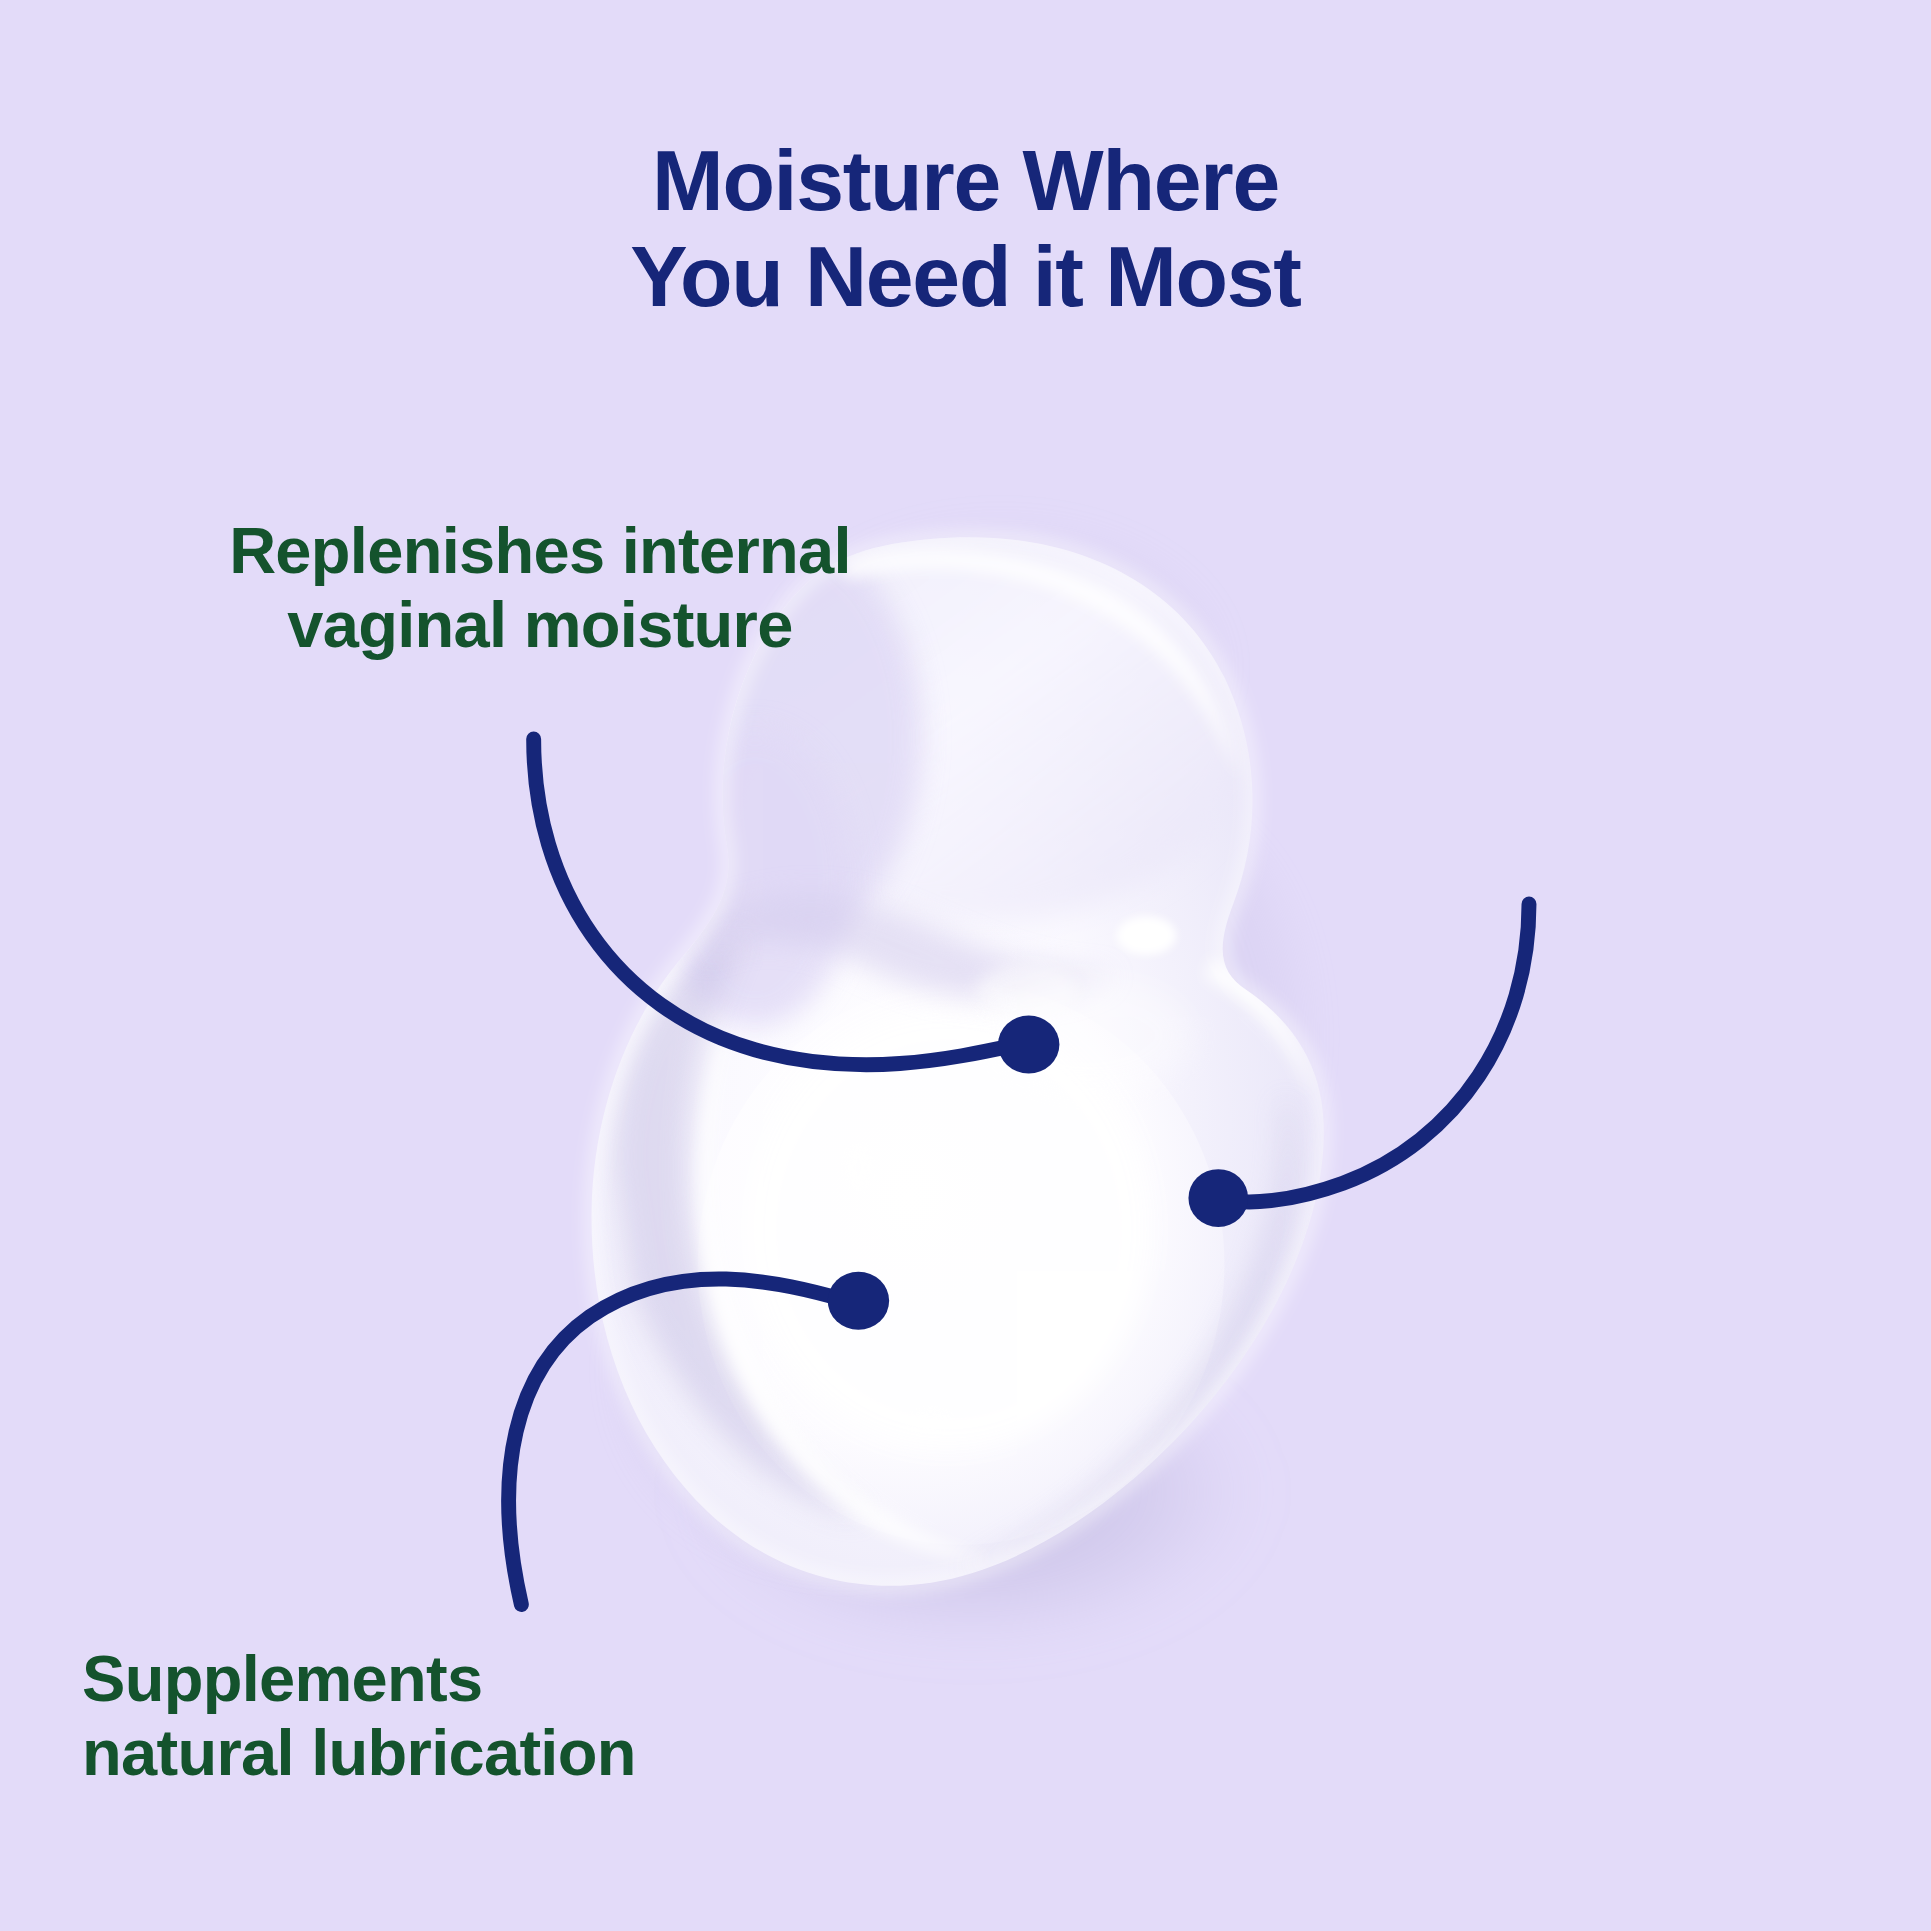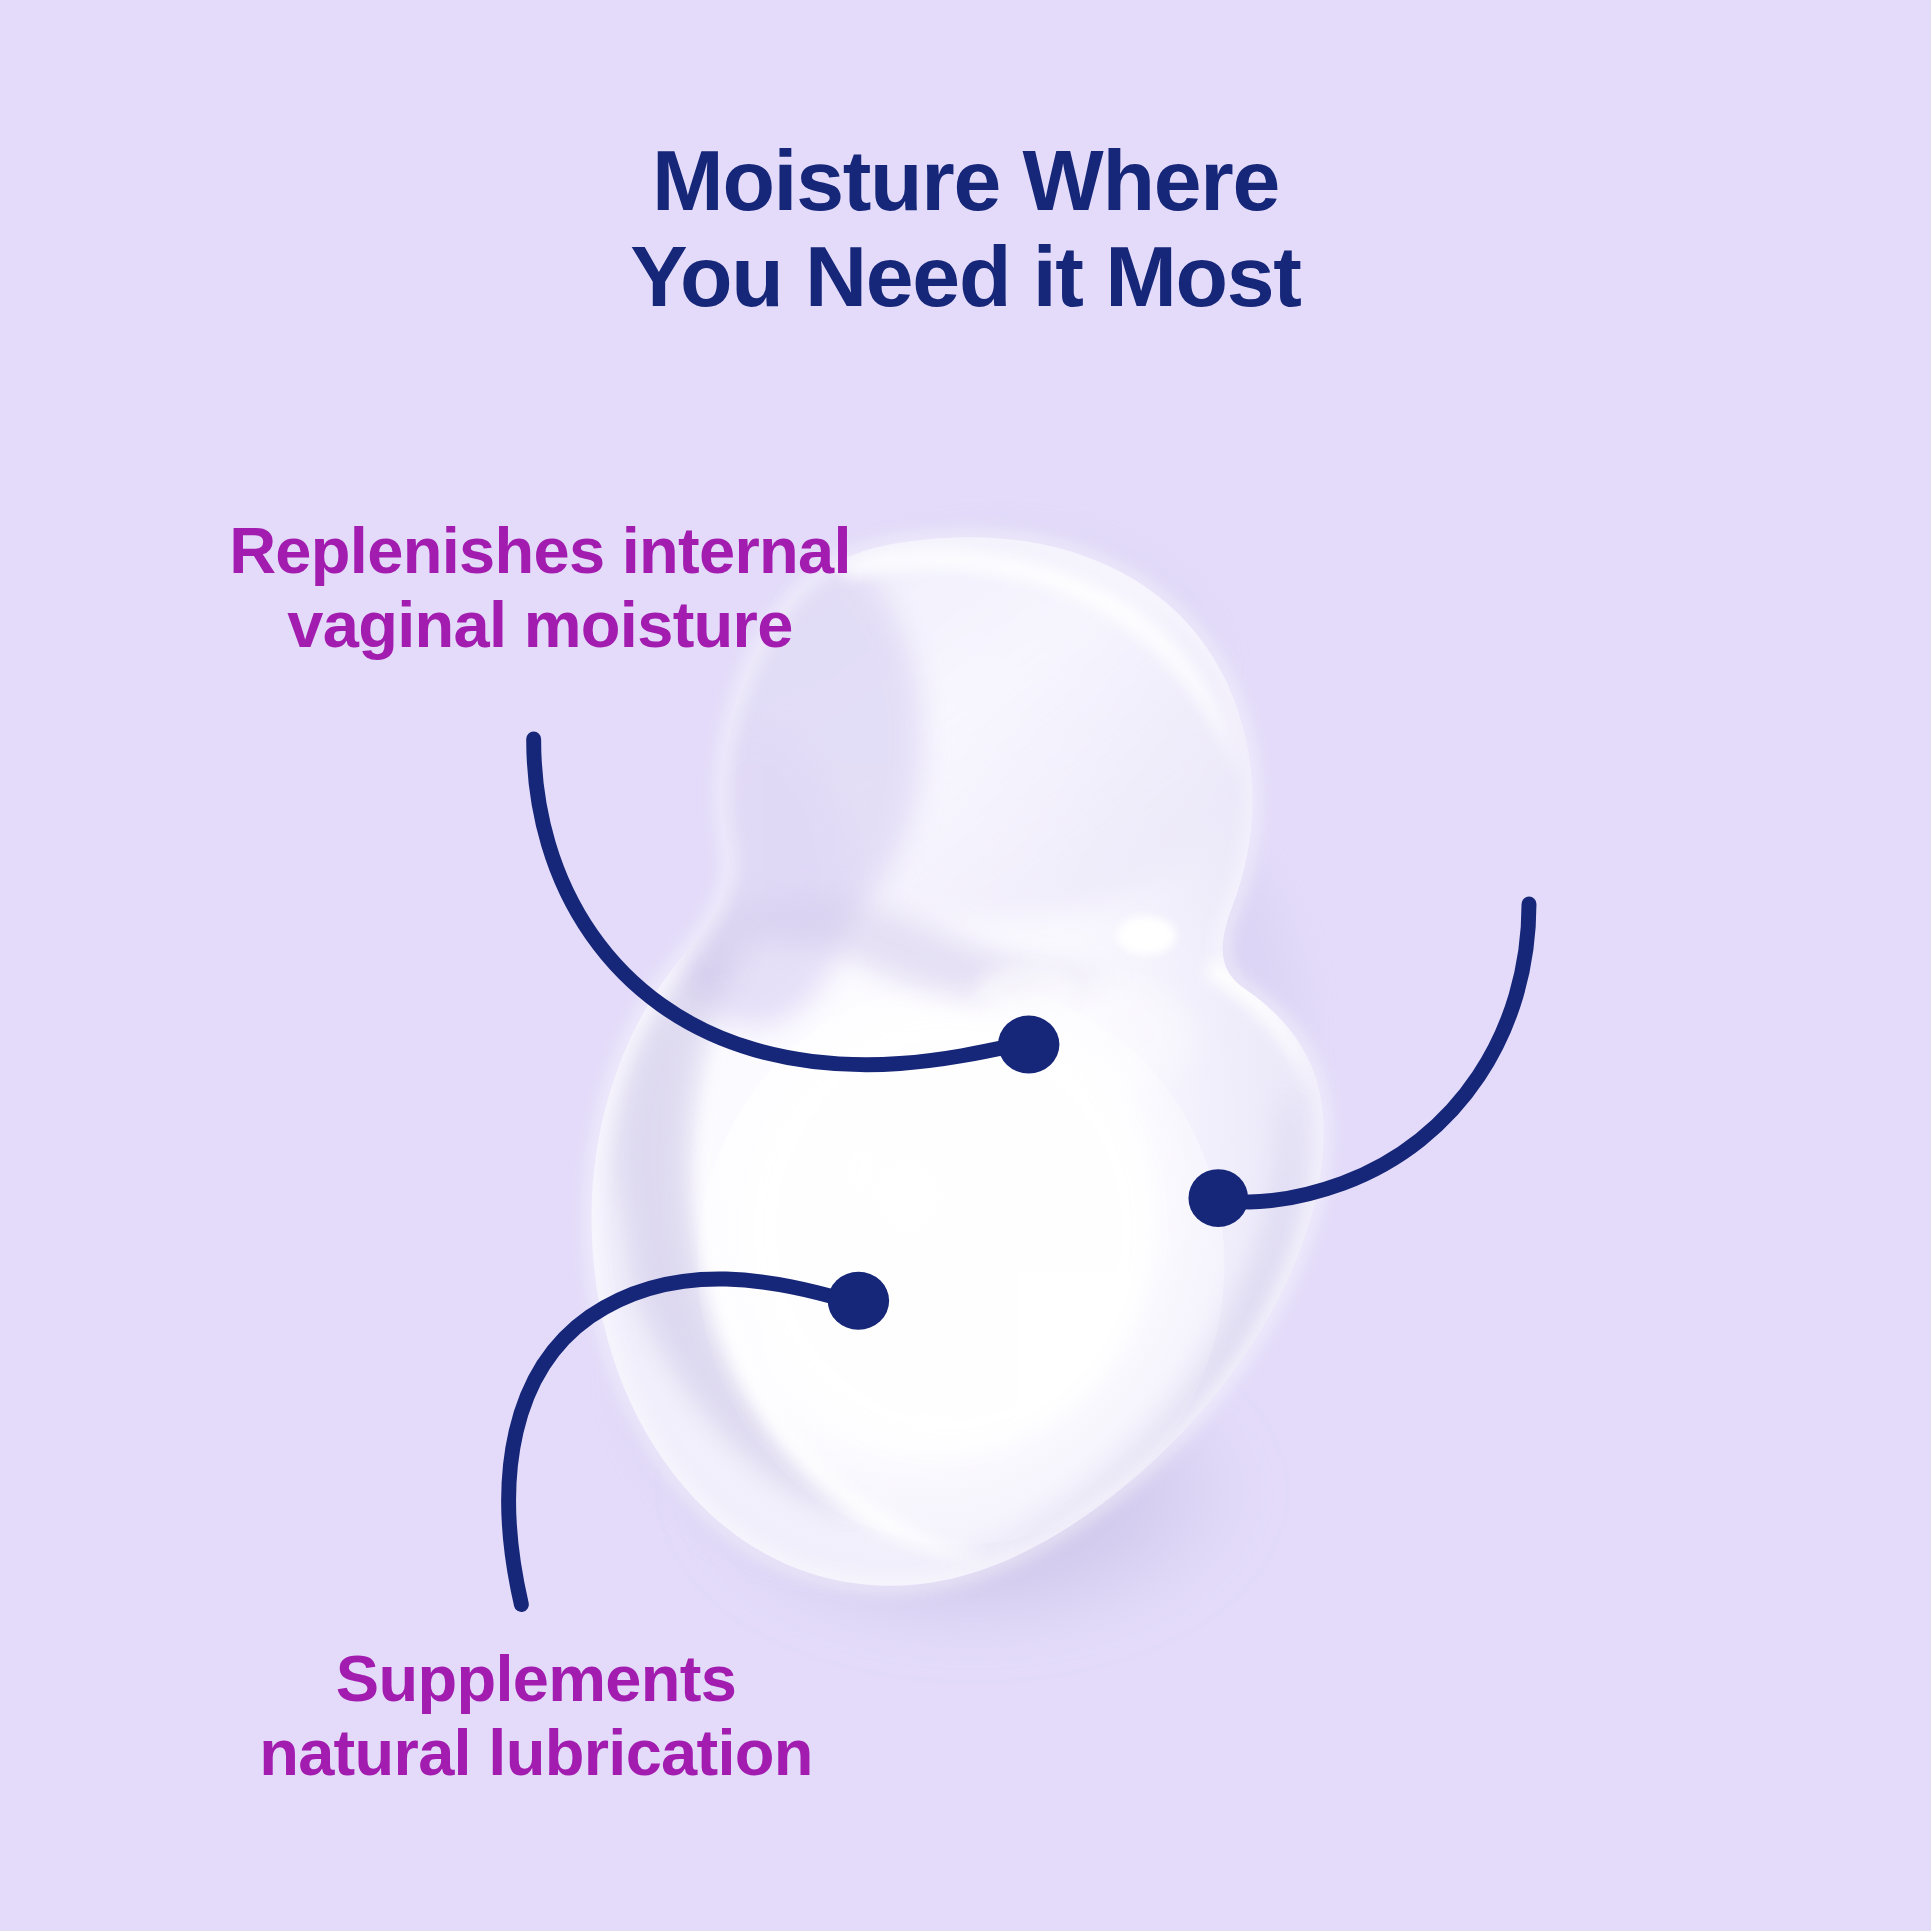--- a/index.html
+++ b/index.html
@@ -23,30 +23,30 @@
     text-align:center;
     color:#162679;
     font-size:86px;
     font-weight:bold;
     line-height:1.12;
     letter-spacing:-1.3px;
     white-space:pre-line;
   }
   .callout-label{
     position:absolute;
-    color:#a21caf;
+    color:#14532d;
     font-size:65px;
     font-weight:bold;
     line-height:1.14;
     letter-spacing:-0.7px;
     white-space:pre-line;
   }
   .cl-1{left:88px;top:514px;width:904px;text-align:center;}
   .cl-2{left:1167px;top:685px;width:676px;text-align:center;}
-  .cl-3{left:97px;top:1642px;width:878px;text-align:center;}
+  .cl-3{left:82px;top:1642px;width:878px;}
 
   
   .anno{position:absolute;left:0;top:0;width:1931px;height:1931px;}
 </style>
 </head>
 <body>
 
 <div id="stage">
 
   <div class="blob-layer">

